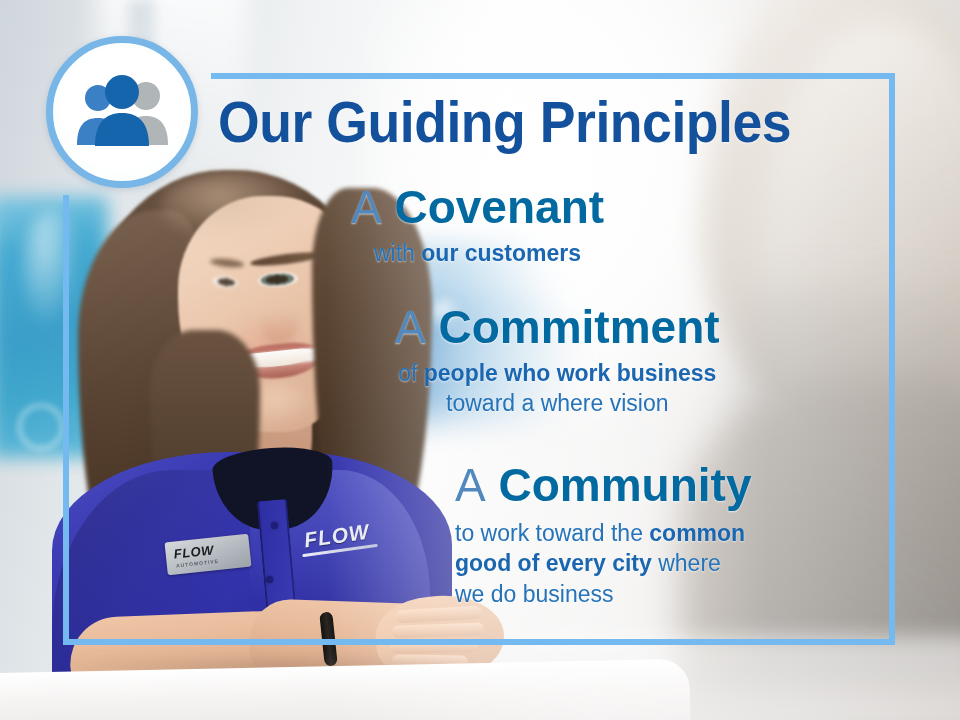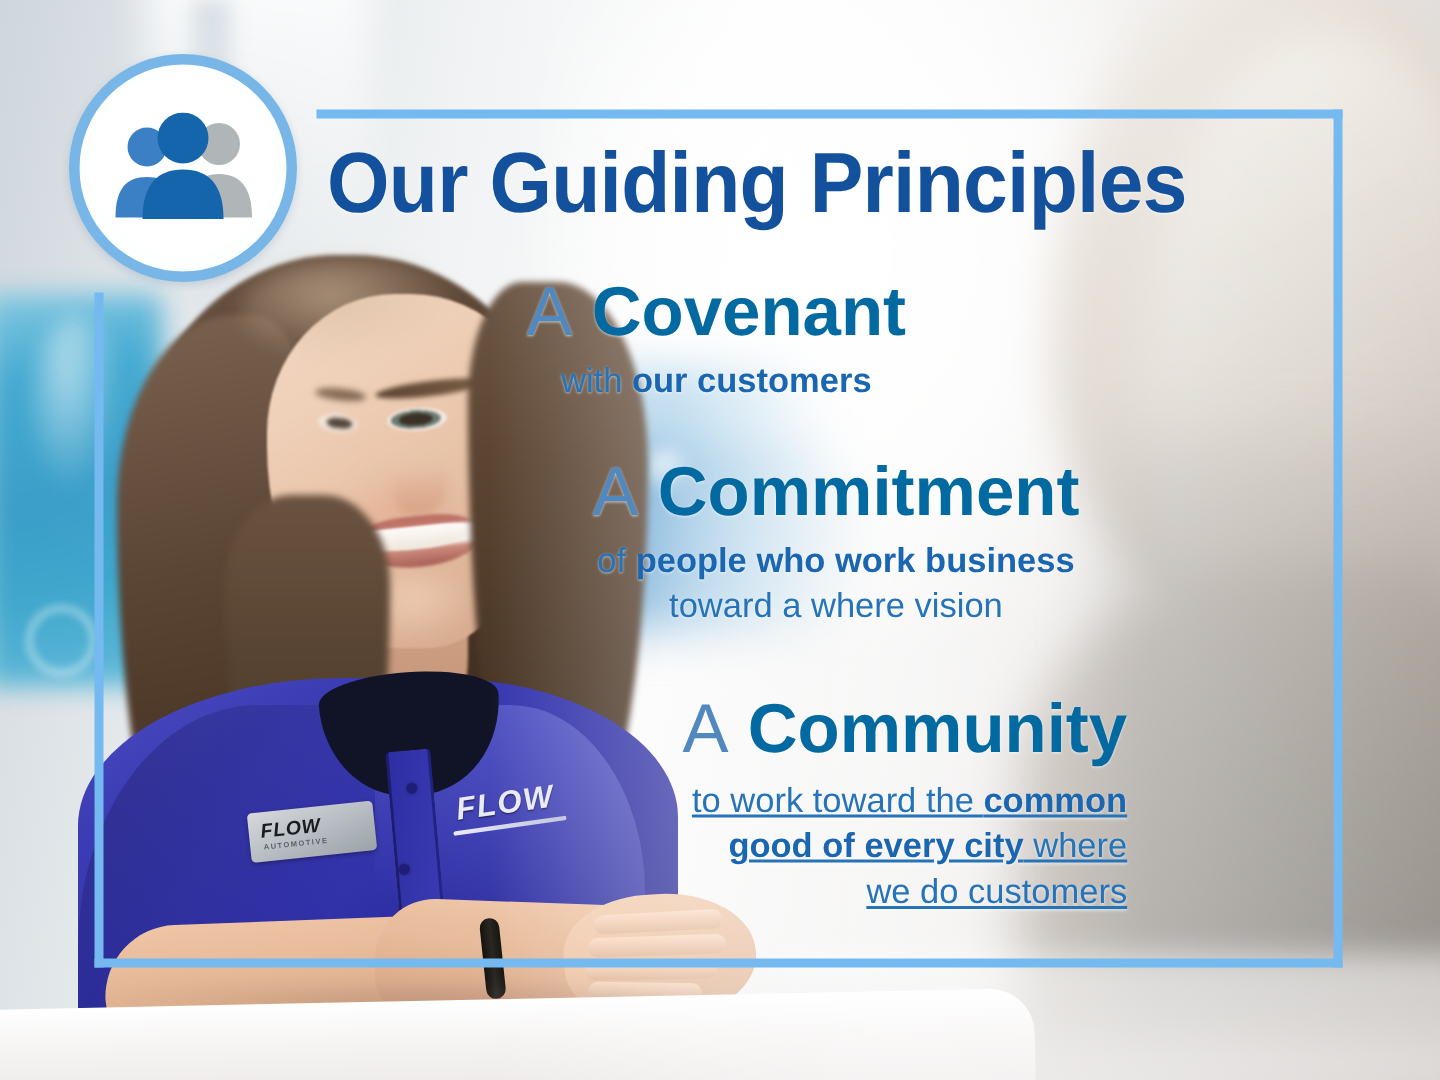--- a/index.html
+++ b/index.html
@@ -598,21 +598,21 @@
   }
   .p-sub b { font-weight: 700; color: #1a66b0; }
 
   .p1 { left: 351px; top: 184px; }
   .p1 .p-sub { text-align: center; margin-top: 6px; }
 
   .p2 { left: 395px; top: 304px; }
   .p2 .p-sub { text-align: center; margin-top: 6px; }
 
   .p3 { left: 455px; top: 462px; }
-  .p3 .p-sub { text-align: right; margin-top: 8px; text-decoration: underline; }
+  .p3 .p-sub { text-align: left; margin-top: 8px; }
 </style>
 </head>
 <body>
 
 <div class="stage">
 
   <div class="photo">
     <div class="bg-base"></div>
     <div class="bg-ceiling"></div>
     <div class="bg-colstrip"></div>
@@ -729,17 +729,17 @@
       </div>
   </div>
 
   <div class="principle p3">
     <div class="p-main">
       <span class="p-article">A</span><span>&nbsp;</span><span class="p-word">Community</span>
     </div>
     <div class="p-sub">
         <div><span>to work toward the </span><b>common</b></div>
         <div><b>good of every city</b><span> where</span></div>
-        <div><span>we do customers</span></div>
+        <div><span>we do business</span></div>
       </div>
   </div>
 
 </div>
 
 </body></html>

